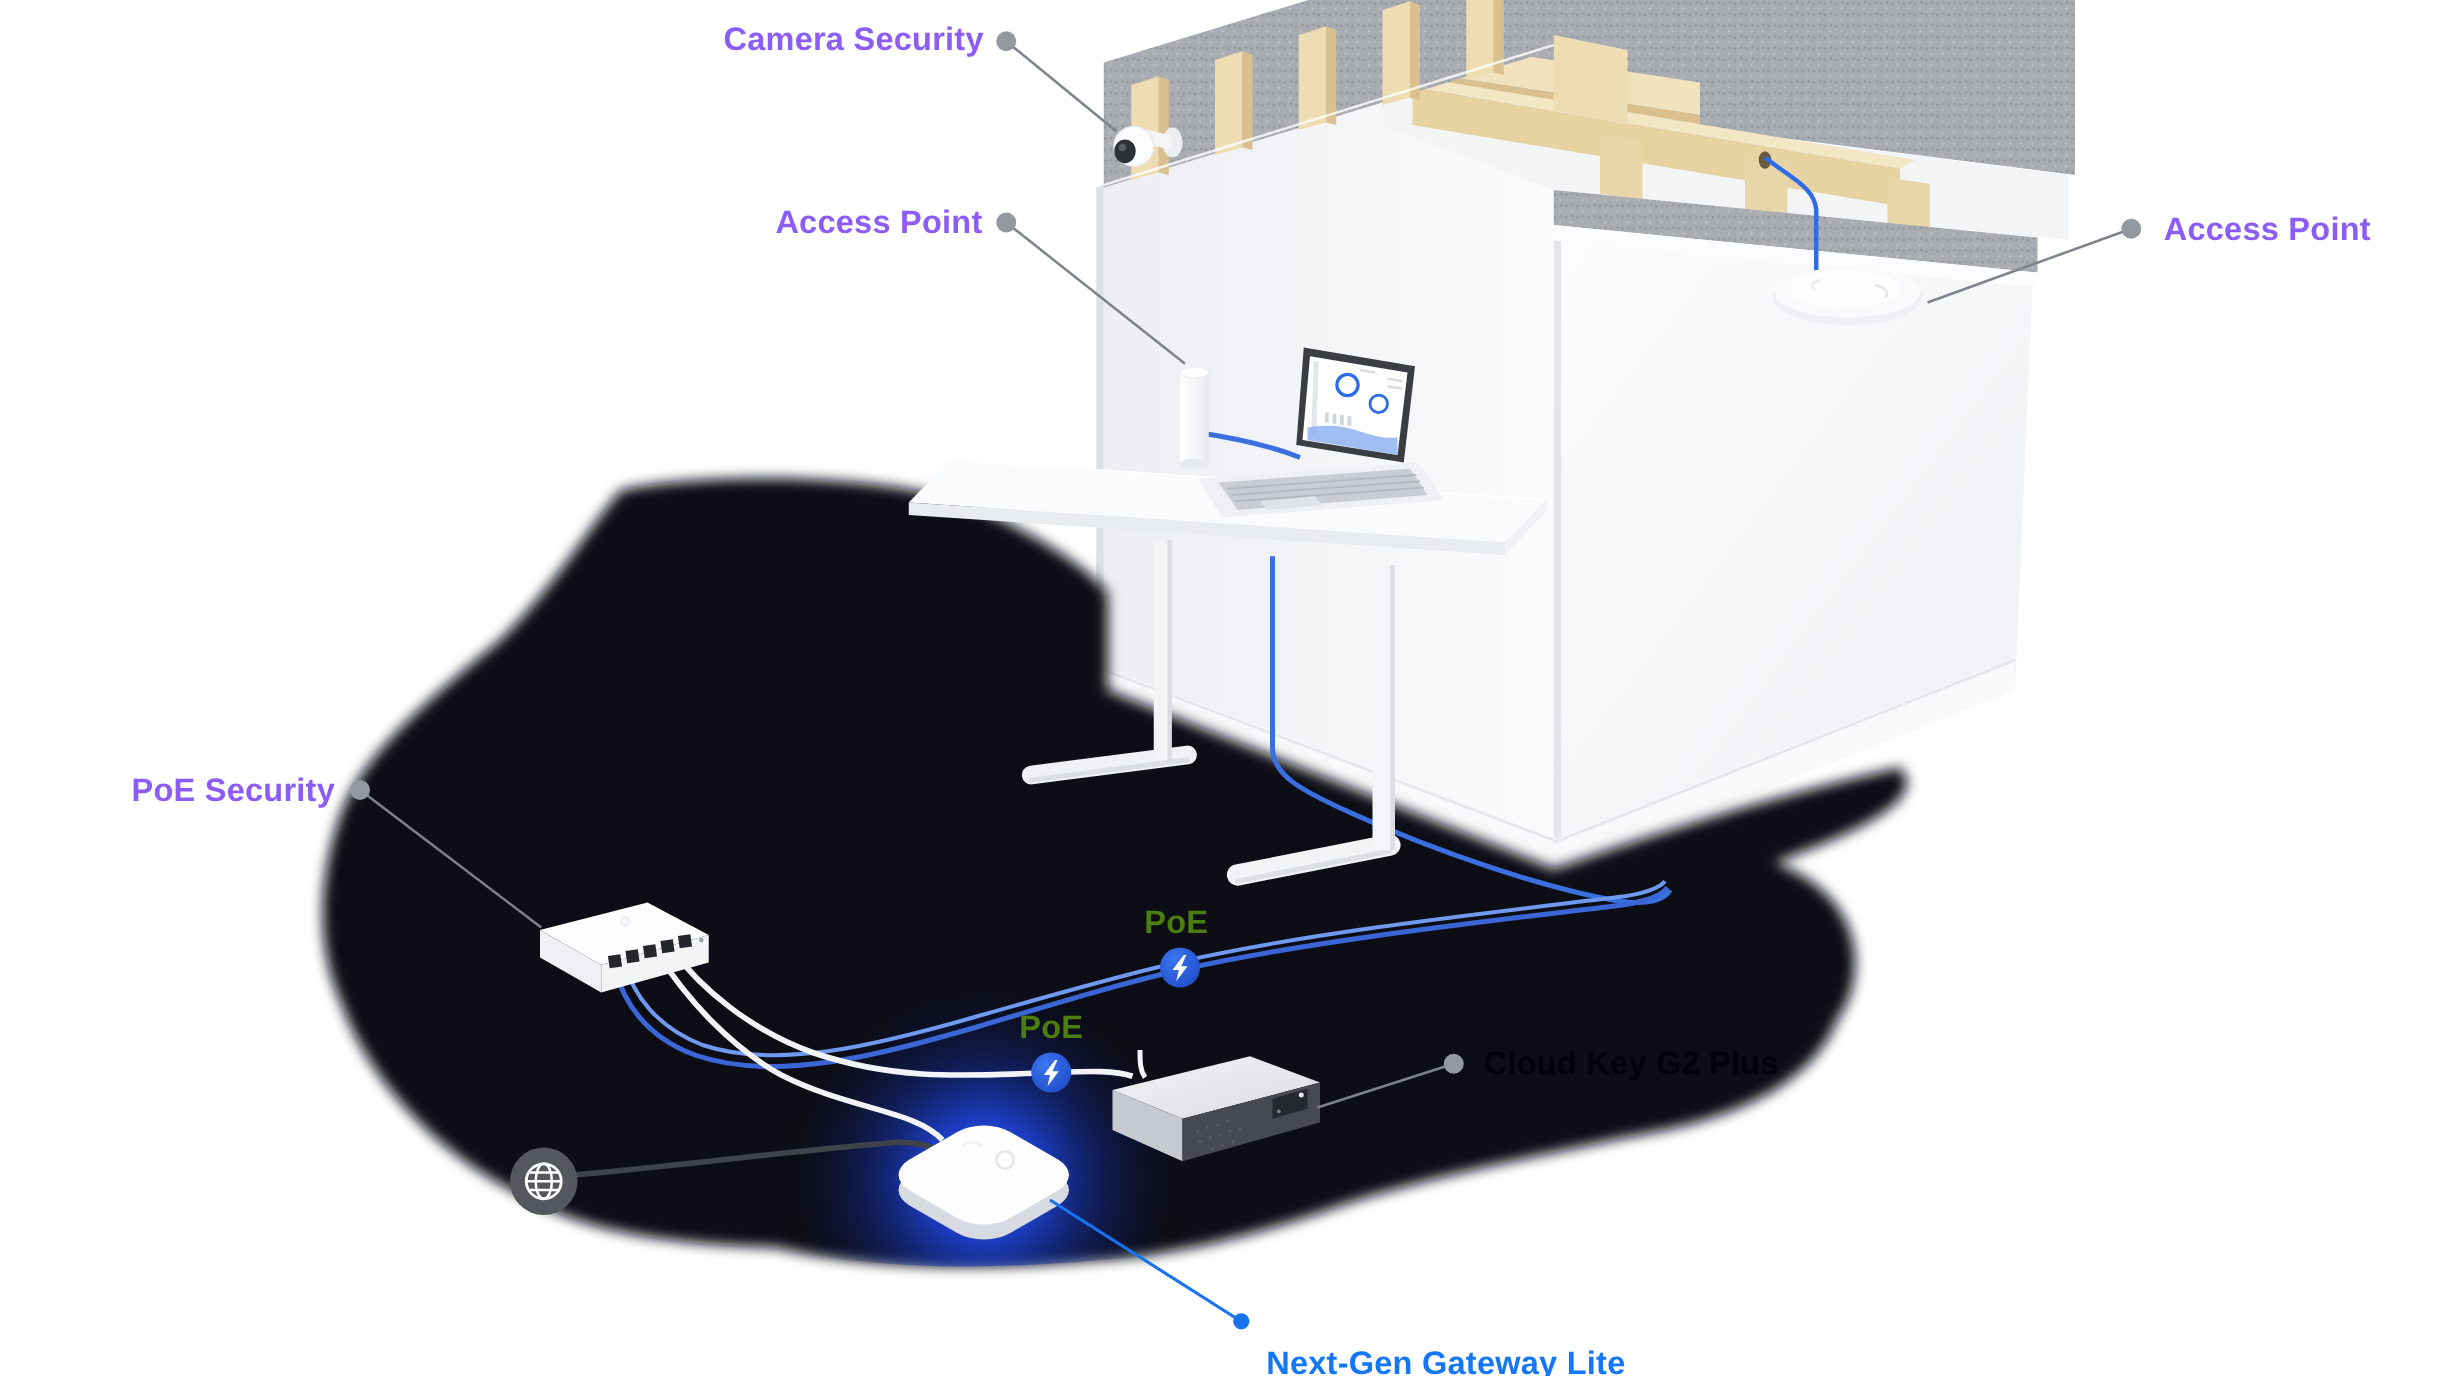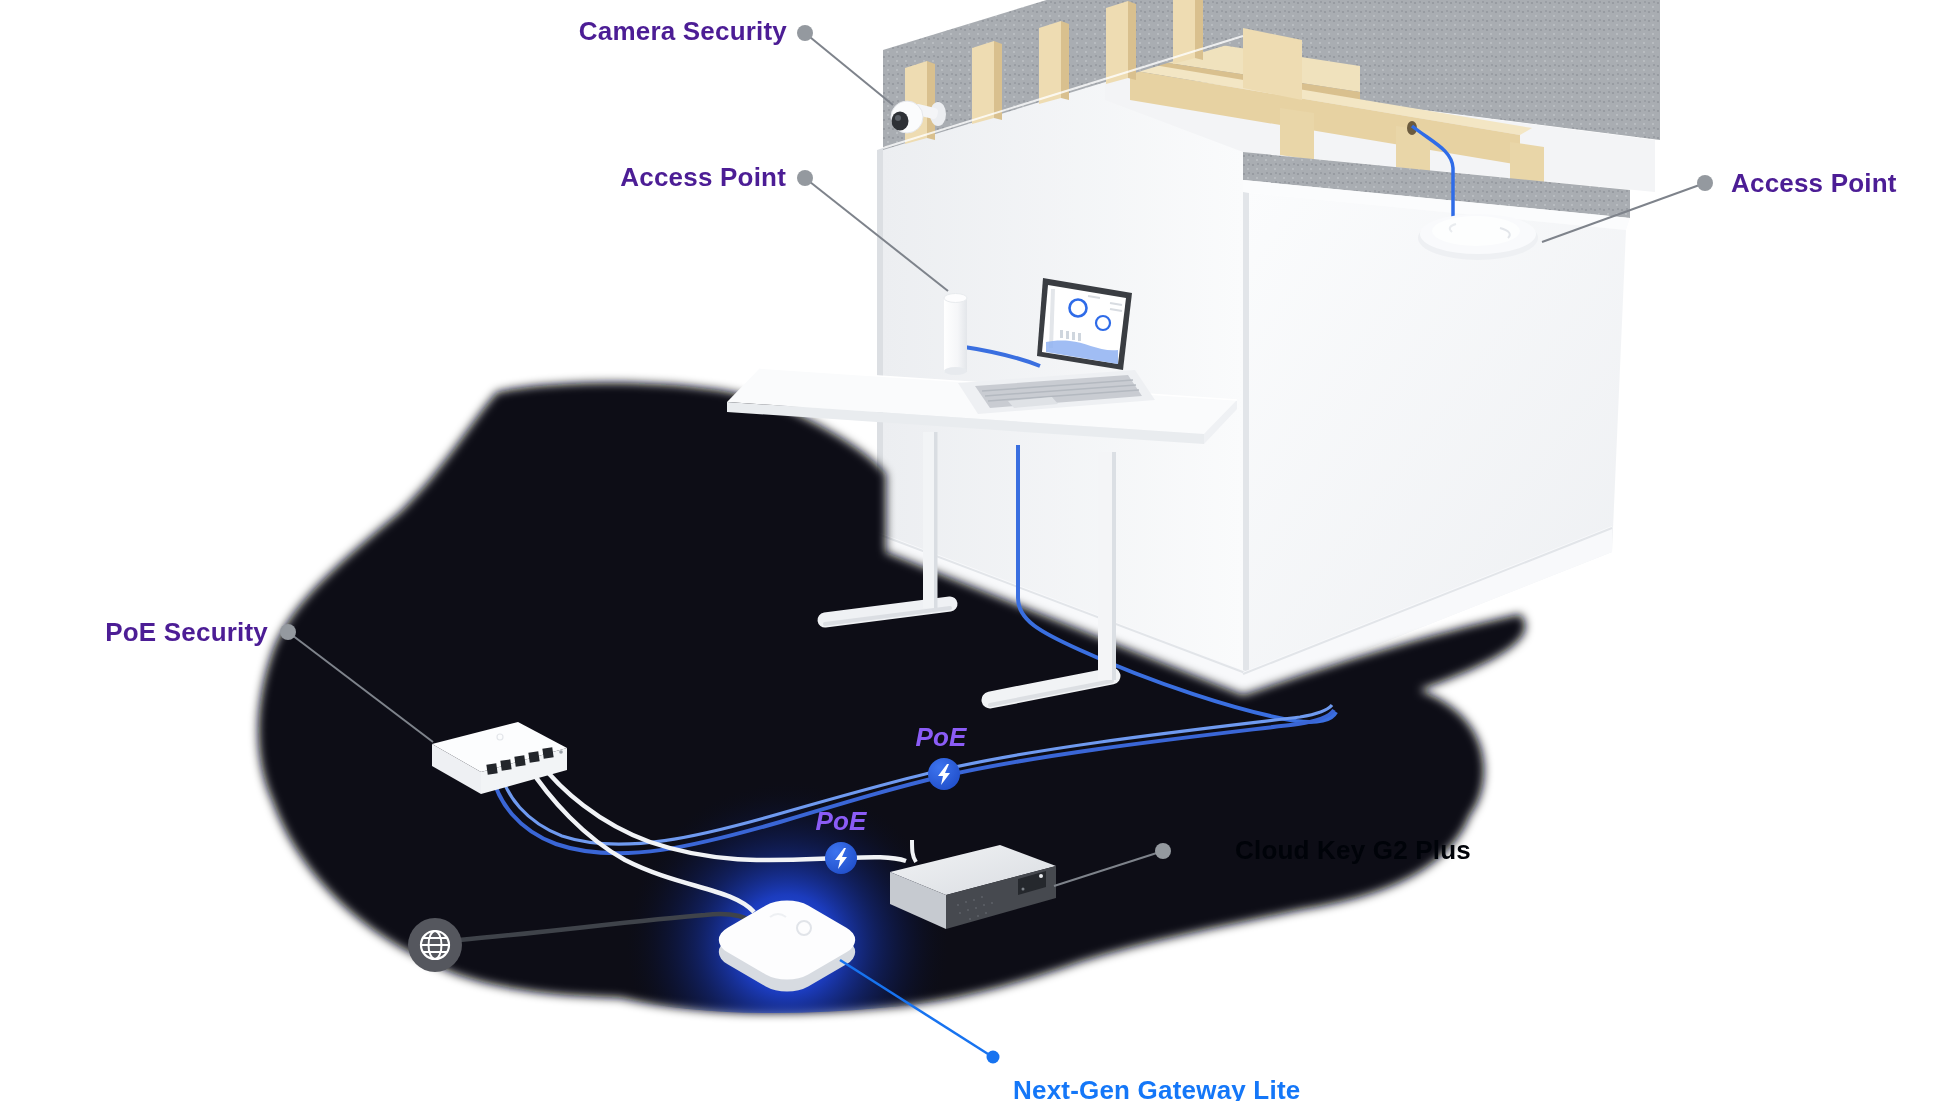--- a/index.html
+++ b/index.html
@@ -1,24 +1,24 @@
 <!DOCTYPE html>
 <html><head>
 <meta charset="utf-8">
 <style>
   html,body{margin:0;padding:0;background:#ffffff;}
   .stage{position:relative;width:1960px;height:1101px;background:#ffffff;overflow:hidden;
          font-family:"Liberation Sans", sans-serif;}
   .stage svg{position:absolute;left:0;top:0;}
-  .lbl{position:absolute;font-weight:700;font-size:26px;letter-spacing:0.2px;color:#4c1d95;white-space:nowrap;cursor:pointer;}
+  .lbl{position:absolute;font-weight:700;font-size:26px;letter-spacing:0.2px;color:#8b5cf6;white-space:nowrap;cursor:pointer;}
   .lbl.right-align{transform:translateX(-100%);}
   .lbl.center{transform:translateX(-50%);}
-  .lbl.blue{color:#8b5cf6;cursor:default;font-style:italic;}
+  .lbl.blue{color:#4d7c0f;cursor:default;}
   .lbl.link{color:#1477f8;margin-top:32px;}
-  .lbl.on-dark{color:#000309;margin-left:48px;}
+  .lbl.on-dark{color:#000309;}
 </style>
 </head>
 <body>
 
 <div class="stage">
 <svg width="1960" height="1101" viewBox="0 0 1960 1101">
   <defs>
     <pattern id="speck" width="9" height="9" patternUnits="userSpaceOnUse">
       <rect width="9" height="9" fill="#a9adb2"></rect>
       <circle cx="2" cy="3" r="1.1" fill="#93979d"></circle>

